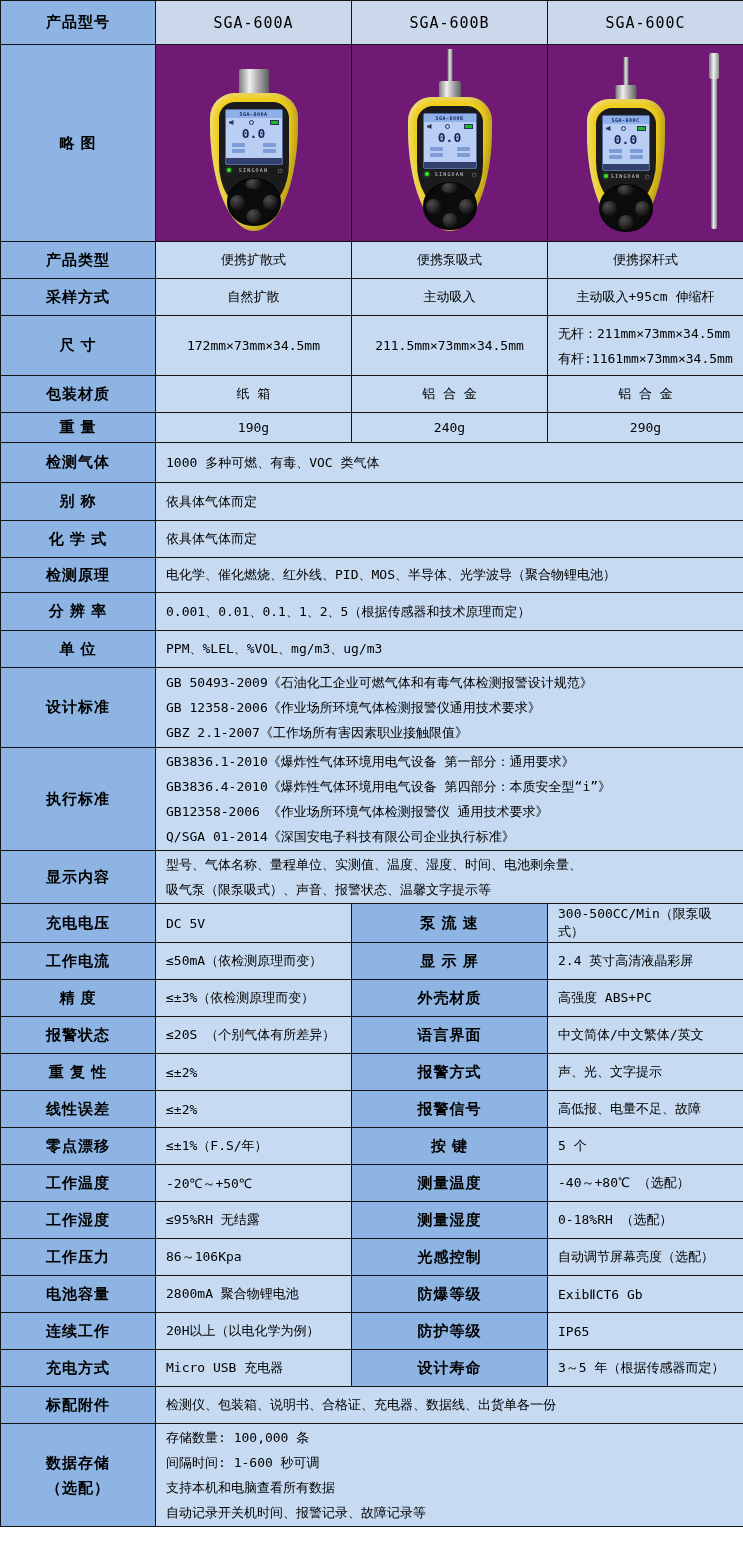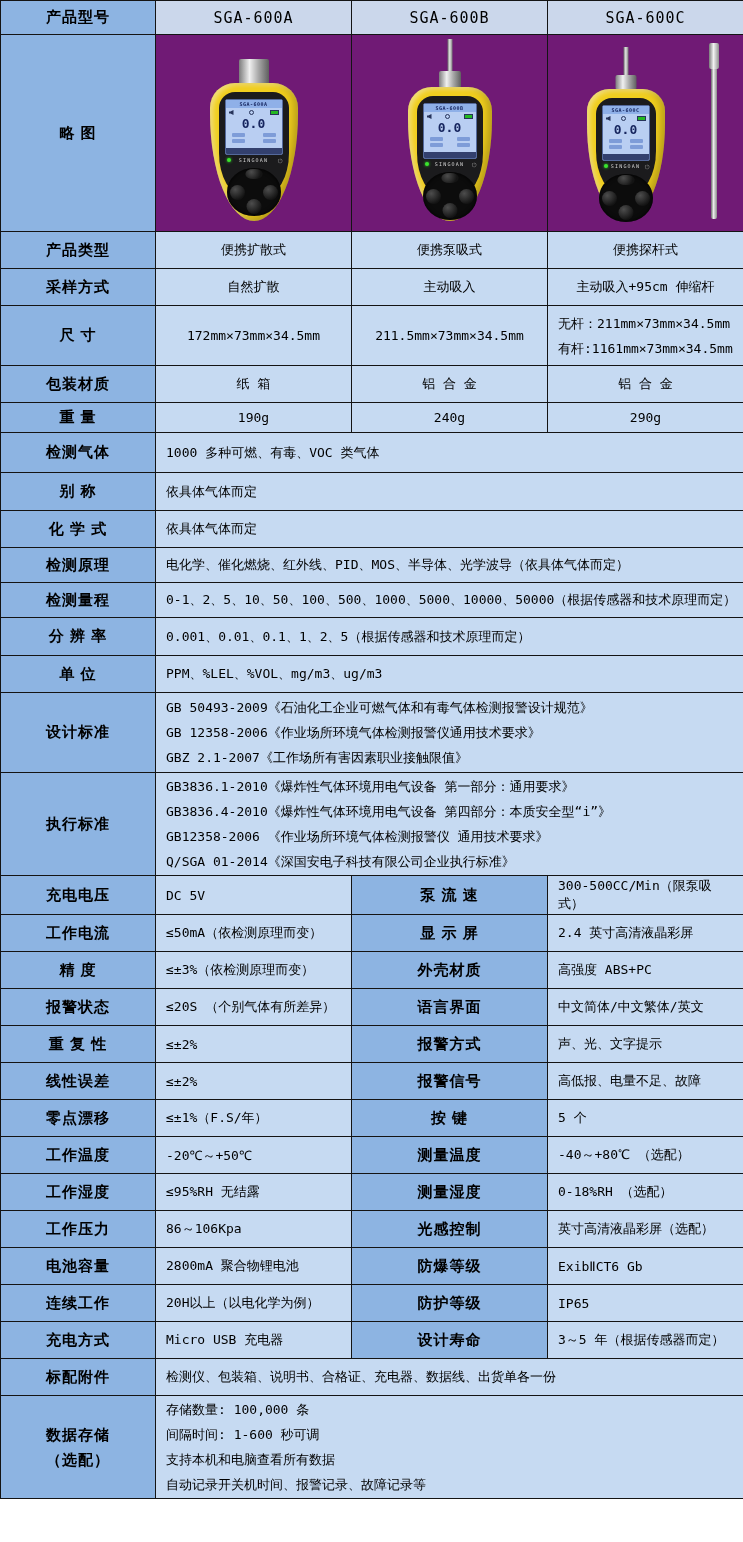--- a/index.html
+++ b/index.html
@@ -11,21 +11,21 @@
   table{border-collapse:collapse;width:743px;table-layout:fixed;}
   td{border:1px solid var(--border,#141414);overflow:hidden;vertical-align:middle;
      font-size:13px;font-family:"DejaVu Sans Mono","Liberation Mono",monospace;}
   td.lbl{background:var(--label-bg,#8DB4E2);font-weight:bold;text-align:center;
      font-size:15px;font-family:"Liberation Sans",sans-serif;letter-spacing:1px;}
   td.hdr{background:var(--header-bg,#CBD7EB);text-align:center;font-size:15px;letter-spacing:1px;}
   td.val{background:var(--value-bg,#C6DAF2);}
   td.center{text-align:center;}
   td.left{text-align:left;padding-left:10px;padding-right:6px;}
   td.pre{white-space:pre-line;line-height:25px;}
-  tr.hdr-row{height:34px;}
+  tr.hdr-row{height:44px;}
   tr.sketch-row{height:196px;}
   td.img-cell{background:#701a75;padding:0;}
 
   
   .device-slot{position:relative;width:100%;height:196px;}
   .device{position:absolute;inset:0;}
   .core{position:absolute;inset:0;}
   .probe,.rod{display:none;}
   .cap{position:absolute;left:50%;transform:translateX(-50%);top:24px;width:30px;height:26px;
        background:linear-gradient(90deg,#7c7c7c,#f0f0f0 35%,#a8a8a8 65%,#5f5f5f);border-radius:2px;}
@@ -268,25 +268,21 @@
       <tr style="height: 38px; padding-left: 18px;">
         <td class="lbl">别    称</td>
         <td class="val left" colspan="3">依具体气体而定</td>
       </tr>
       <tr style="height: 37px;">
         <td class="lbl">化 学 式</td>
         <td class="val left" colspan="3">依具体气体而定</td>
       </tr>
       <tr style="height: 35px;">
         <td class="lbl">检测原理</td>
-        <td class="val left" colspan="3">电化学、催化燃烧、红外线、PID、MOS、半导体、光学波导（依具体气体而定）</td>
-      </tr>
-      <tr style="height: 35px;">
-        <td class="lbl">检测量程</td>
-        <td class="val left" colspan="3">0-1、2、5、10、50、100、500、1000、5000、10000、50000（根据传感器和技术原理而定）</td>
+        <td class="val left" colspan="3">电化学、催化燃烧、红外线、PID、MOS、半导体、光学波导（聚合物锂电池）</td>
       </tr>
       <tr style="height: 38px;">
         <td class="lbl">分 辨 率</td>
         <td class="val left" colspan="3">0.001、0.01、0.1、1、2、5（根据传感器和技术原理而定）</td>
       </tr>
       <tr style="height: 37px;">
         <td class="lbl">单    位</td>
         <td class="val left" colspan="3">PPM、%LEL、%VOL、mg/m3、ug/m3</td>
       </tr>
       <tr style="height: 80px;">
@@ -295,20 +291,25 @@
 GB 12358-2006《作业场所环境气体检测报警仪通用技术要求》
 GBZ 2.1-2007《工作场所有害因素职业接触限值》</td>
       </tr>
       <tr style="height: 98px;">
         <td class="lbl">执行标准</td>
         <td class="val left pre" colspan="3">GB3836.1-2010《爆炸性气体环境用电气设备  第一部分：通用要求》
 GB3836.4-2010《爆炸性气体环境用电气设备  第四部分：本质安全型“i”》
 GB12358-2006 《作业场所环境气体检测报警仪  通用技术要求》
 Q/SGA 01-2014《深国安电子科技有限公司企业执行标准》</td>
       </tr>
+      <tr style="height: 52px;">
+        <td class="lbl">显示内容</td>
+        <td class="val left pre" colspan="3">型号、气体名称、量程单位、实测值、温度、湿度、时间、电池剩余量、
+吸气泵（限泵吸式）、声音、报警状态、温馨文字提示等</td>
+      </tr>
       <tr style="height: 37px;">
         <td class="lbl">充电电压</td>
         <td class="val left">DC 5V</td>
         <td class="lbl">泵 流 速</td>
         <td class="val left">300-500CC/Min（限泵吸式）</td>
       </tr>
       <tr style="height: 37px;">
         <td class="lbl">工作电流</td>
         <td class="val left">≤50mA（依检测原理而变）</td>
         <td class="lbl">显 示 屏</td>
@@ -353,21 +354,21 @@
       <tr style="height: 37px;">
         <td class="lbl">工作湿度</td>
         <td class="val left">≤95%RH 无结露</td>
         <td class="lbl">测量湿度</td>
         <td class="val left">0-18%RH （选配）</td>
       </tr>
       <tr style="height: 37px;">
         <td class="lbl">工作压力</td>
         <td class="val left">86～106Kpa</td>
         <td class="lbl">光感控制</td>
-        <td class="val left">英寸高清液晶彩屏（选配）</td>
+        <td class="val left">自动调节屏幕亮度（选配）</td>
       </tr>
       <tr style="height: 37px;">
         <td class="lbl">电池容量</td>
         <td class="val left">2800mA 聚合物锂电池</td>
         <td class="lbl">防爆等级</td>
         <td class="val left">ExibⅡCT6 Gb</td>
       </tr>
       <tr style="height: 37px;">
         <td class="lbl">连续工作</td>
         <td class="val left">20H以上（以电化学为例）</td>

